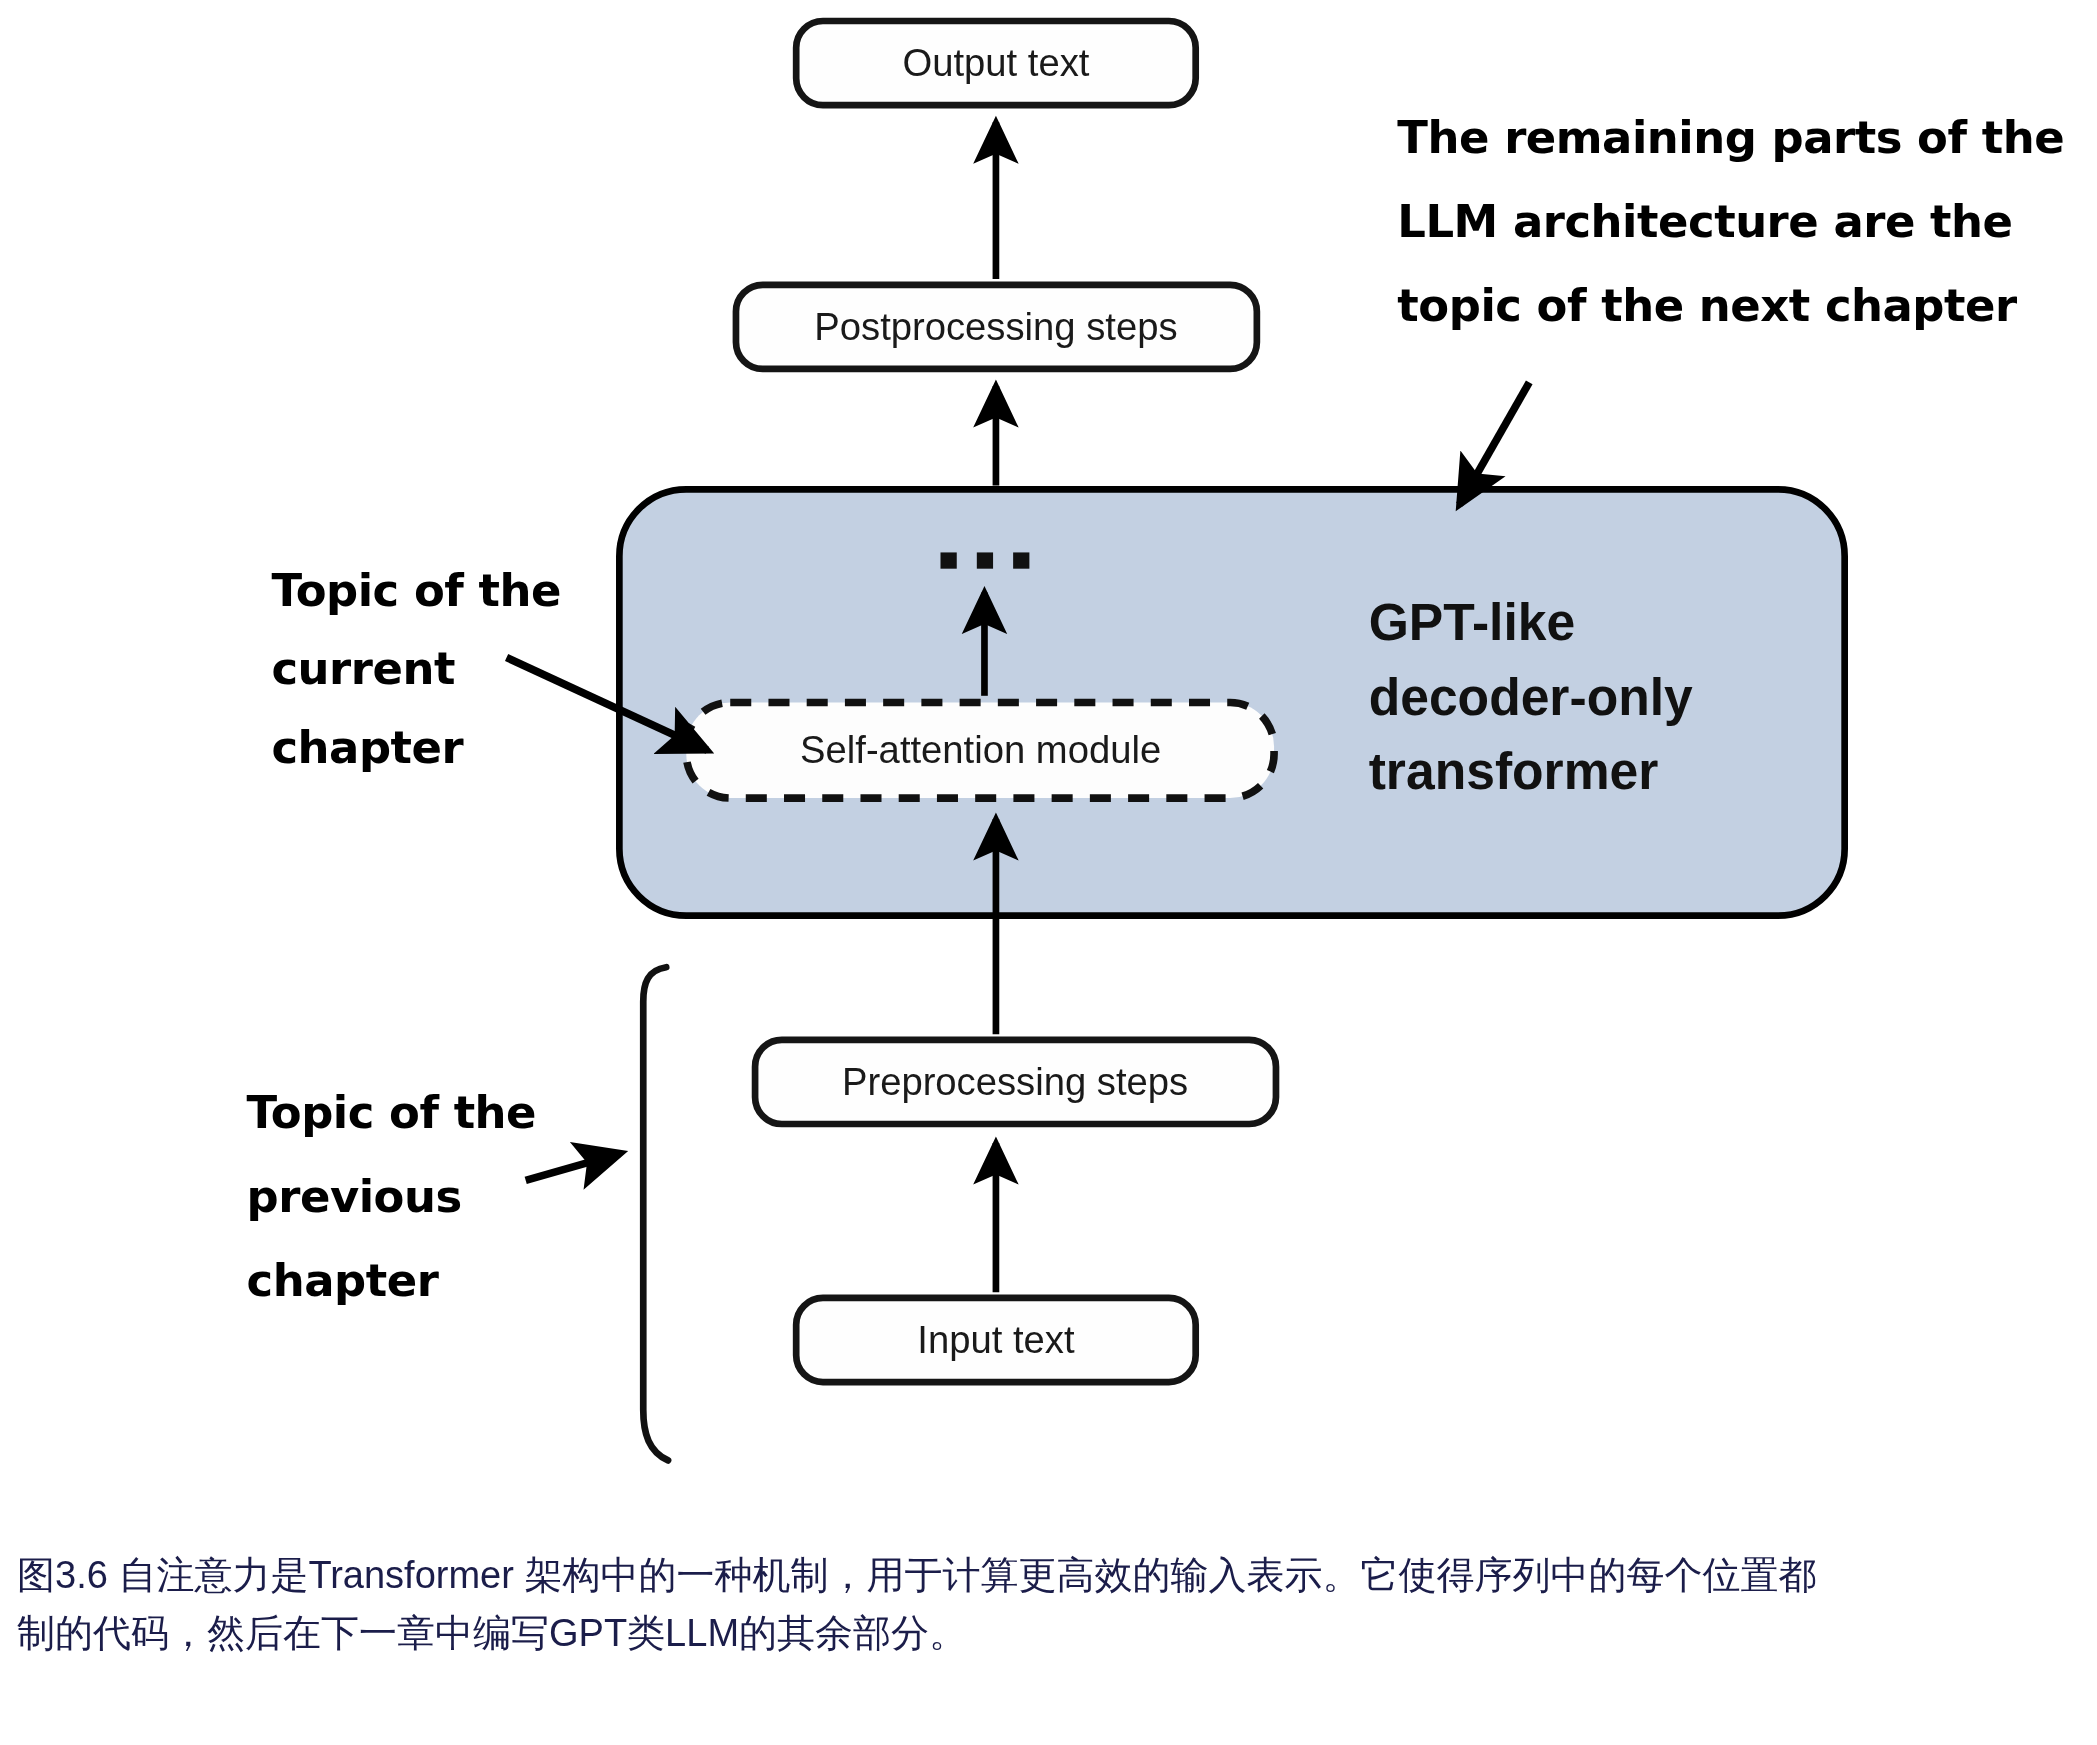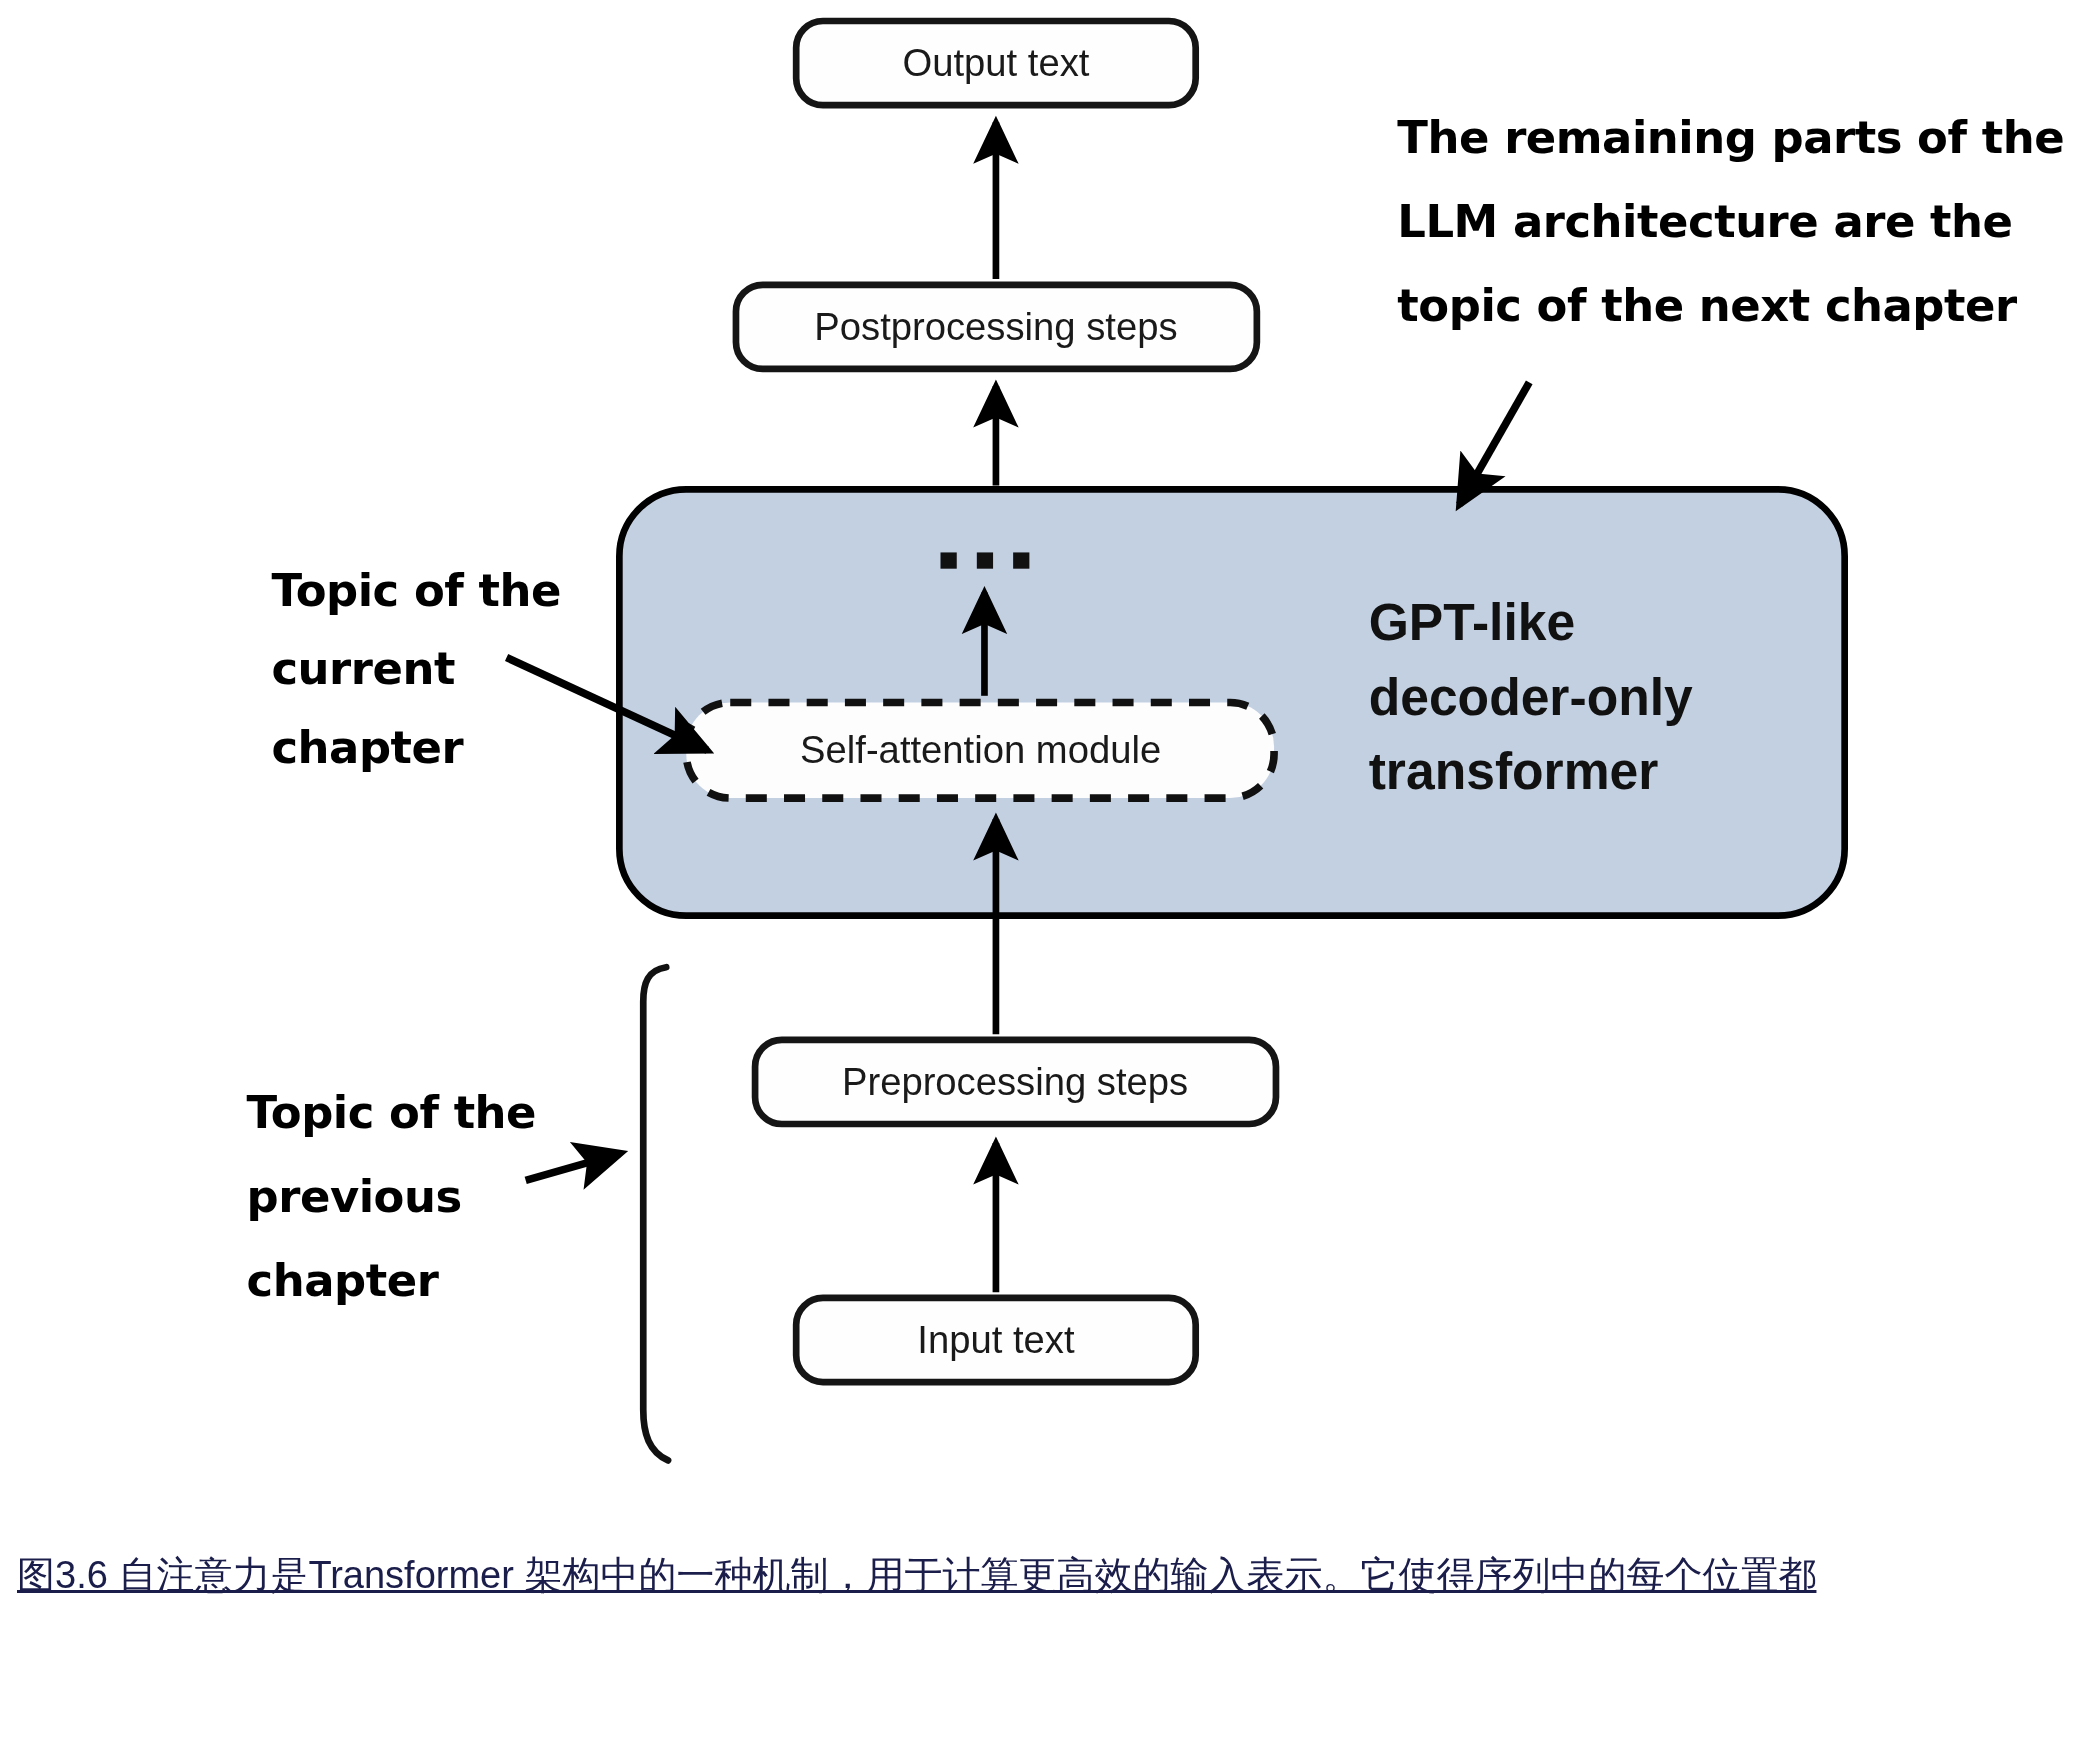--- a/index.html
+++ b/index.html
@@ -49,21 +49,20 @@
     position: absolute;
     left: 17px;
     top: 1547px;
     width: 2063px;
     font-family: "Liberation Sans", "DejaVu Sans", sans-serif;
     font-size: 38px;
     line-height: 1.52;
     color: #1b1d4a;
     letter-spacing: 0px;
     text-align: left;
-    text-decoration: underline;
   }
 </style>
 </head>
 <body>
 
 <div id="figure-root">
 
   <svg class="diagram" viewBox="0 0 2194 1560">
     <defs>
       <marker id="arrowhead" markerWidth="8" markerHeight="8" refX="6.2" refY="4" orient="auto" markerUnits="strokeWidth">
@@ -145,16 +144,17 @@
       <text class="annot" x="258" y="1356">chapter</text>
       <line x1="550" y1="1235" x2="648" y2="1207" stroke="#000000" stroke-width="8" marker-end="url(#arrowheadThin)"></line>
     </g>
 
     <path d="M 697 1012 C 678 1015 673 1028 673 1048 L 673 1475 C 673 1500 679 1519 699 1528" stroke="#111111" stroke-width="7" fill="none" stroke-linecap="round"></path>
 
   </svg>
 
   <div class="caption">
     <div>图3.6 自注意力是Transformer 架构中的一种机制，用于计算更高效的输入表示。它使得序列中的每个位置都</div>
+    <div>制的代码，然后在下一章中编写GPT类LLM的其余部分。</div>
   </div>
 
 </div>
 
 
 </body></html>

